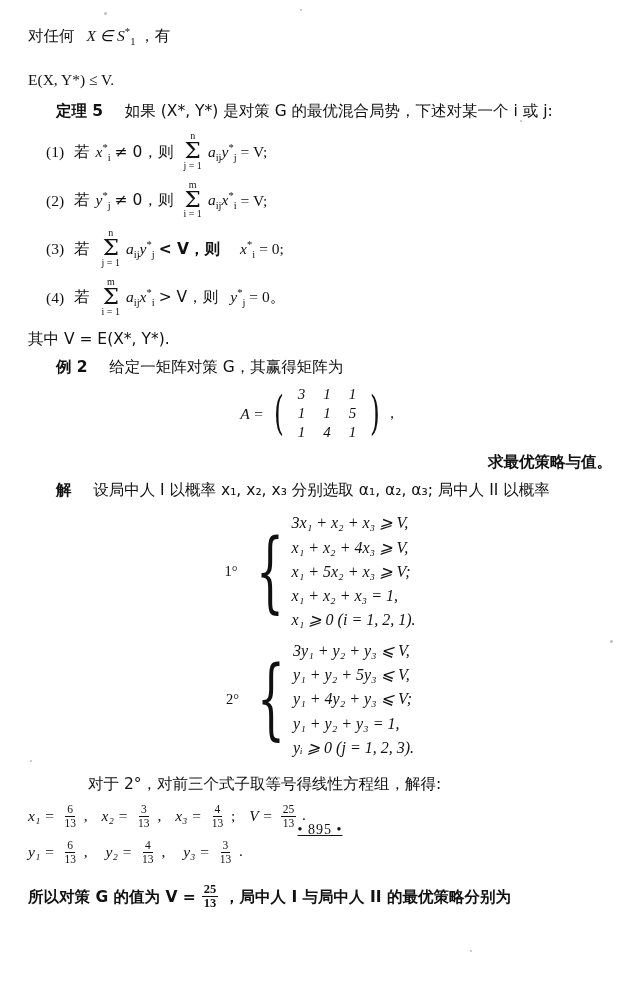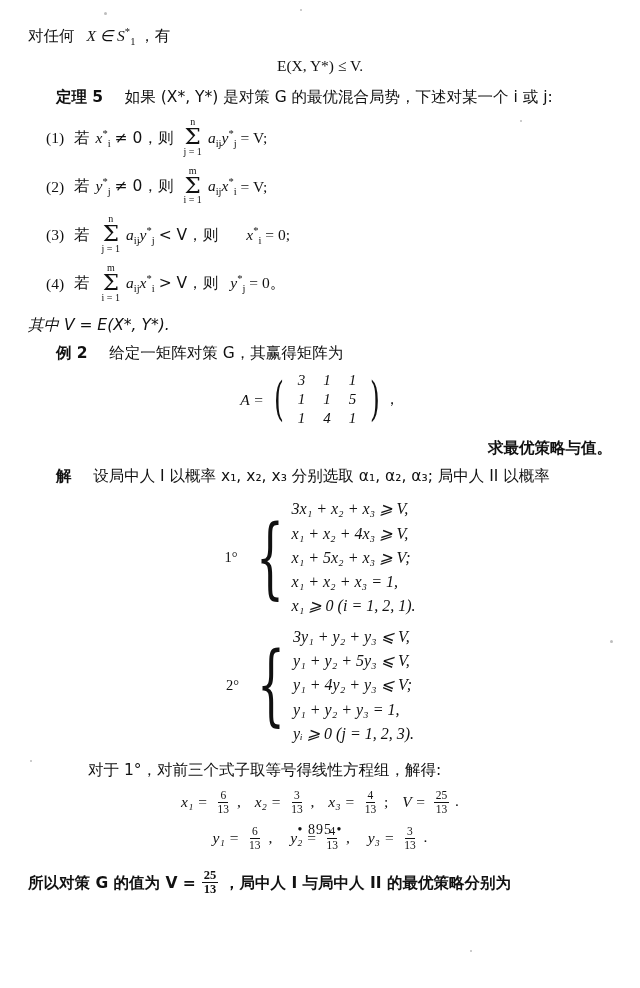--- a/index.html
+++ b/index.html
@@ -36,23 +36,22 @@
   }
   .para {
     font-size: 15.5px;
     line-height: 1.6;
     margin: 6px 0 4px 0;
   }
   .bold { font-weight: bold; text-align: right; }
   .cjk { font-family: "DejaVu Sans", sans-serif; }
   i.v { font-family: "Liberation Serif", serif; font-style: italic; }
   .eq {
-    text-align: center;
-    font-size: 15.5px;
-    margin: 6px 0 8px 0;
+    font-size: 15.5px;
+    margin: 20px 0 8px 0;
   }
   .itemrow {
     font-size: 15.5px;
     margin: 9px 0 9px 0;
     padding-left: 18px;
     display: flex;
     align-items: center;
   }
   .itemlabel { margin-right: 10px; }
   .itemtxt { margin-right: 6px; }
@@ -145,20 +144,21 @@
   .frac .num { border-bottom: 1px solid #111; padding: 0 2px; }
   .frac .den { padding: 0 2px; }
   .footer {
     position: absolute;
     left: 0;
     right: 0;
     bottom: 18px;
     text-align: center;
     font-size: 14px;
     letter-spacing: 1px;
+    text-decoration: underline;
   }
   .noisedot {
     position: absolute;
     background: #bdbdbd;
     border-radius: 50%;
   }
 </style>
 </head>
 <body>
 
@@ -213,40 +213,40 @@
 
     <div class="itemrow">
       <span class="itemlabel">(3)</span>
       <span class="cjk itemtxt" style="margin-right:10px;">若</span>
       <span class="sum">
         <span class="sub">n</span>
         <span class="big">Σ</span>
         <span class="sub">j = 1</span>
       </span>
       <span style="margin:0 4px;"><i class="v">a</i><sub>ij</sub><i class="v">y</i><sup>*</sup><sub>j</sub></span>
-      <span class="cjk" style="margin-right:28px;">&lt; V，则</span>
+      <span class="cjk" style="margin-right:20px;font-weight:bold;">&lt; V，则</span>
       <span style="margin-right:4px;"><i class="v">x</i><sup>*</sup><sub>i</sub></span>
       <span>= 0;</span>
     </div>
 
     <div class="itemrow">
       <span class="itemlabel">(4)</span>
       <span class="cjk itemtxt" style="margin-right:10px;">若</span>
       <span class="sum">
         <span class="sub">m</span>
         <span class="big">Σ</span>
         <span class="sub">i = 1</span>
       </span>
       <span style="margin:0 4px;"><i class="v">a</i><sub>ij</sub><i class="v">x</i><sup>*</sup><sub>i</sub></span>
       <span class="cjk" style="margin-right:12px;">&gt; V，则</span>
       <span style="margin-right:4px;"><i class="v">y</i><sup>*</sup><sub>j</sub></span>
       <span>= 0。</span>
     </div>
 
-    <div class="line cjk" style="margin-top:6px;font-style:italic;">其中 V = E(X*, Y*).</div>
+    <div class="line cjk" style="margin-top:6px;">其中 V = E(X*, Y*).</div>
 
     <div class="para" style="margin-top:4px;">
       <span style="display:inline-block;width:24px;"></span>
       <span class="cjk bold">例 2</span>
       <span style="display:inline-block;width:14px;"></span>
       <span class="cjk">给定一矩阵对策 G，其赢得矩阵为</span>
     </div>
 
     <div class="matrixblock">
       <span class="lead">A =</span>
@@ -306,21 +306,21 @@
         <div class="sysrows">
           <div class="sysrow">3y₁ + y₂ + y₃ ⩽ V,</div>
           <div class="sysrow">y₁ + y₂ + 5y₃ ⩽ V,</div>
           <div class="sysrow">y₁ + 4y₂ + y₃ ⩽ V;</div>
           <div class="sysrow">y₁ + y₂ + y₃ = 1,</div>
           <div class="sysrow">yᵢ ⩾ 0  (j = 1, 2, 3).</div>
         </div>
       </div>
     </div>
 
-    <div class="line cjk" style="margin-top:12px; padding-left:60px;">对于 1°，对前三个式子取等号得线性方程组，解得:</div>
+    <div class="line cjk" style="margin-top:12px; padding-left:60px;">对于 2°，对前三个式子取等号得线性方程组，解得:</div>
 
     <div class="eq" style="margin-top:8px;">
       <span style="margin-right:2px;"><i class="v">x₁ =</i></span>
       <span class="frac">
         <span class="num">6</span>
         <span class="den">13</span>
       </span>
       <span style="margin-right:10px;">,</span>
       <span style="margin-right:2px;"><i class="v">x₂ =</i></span>
       <span class="frac">

